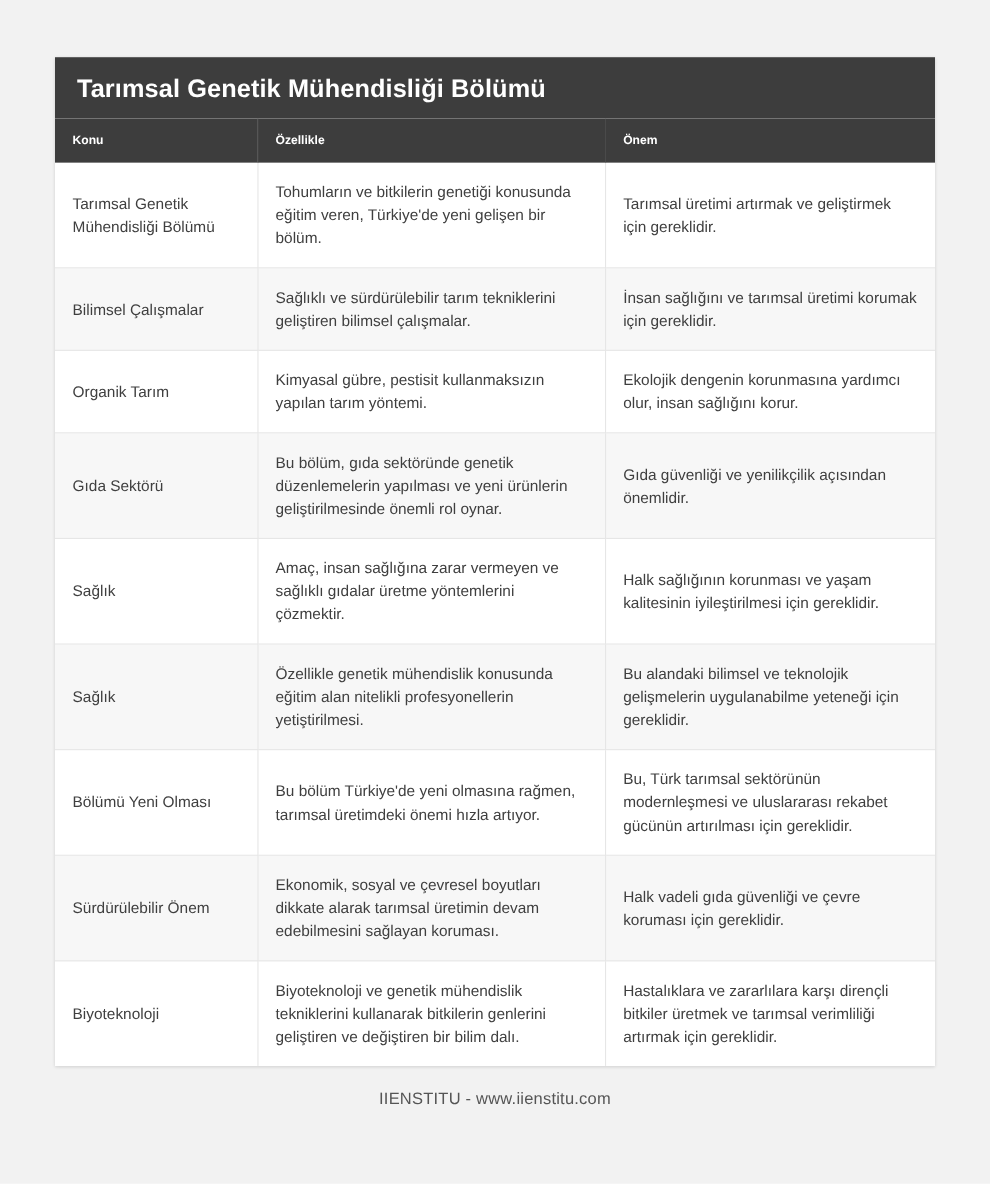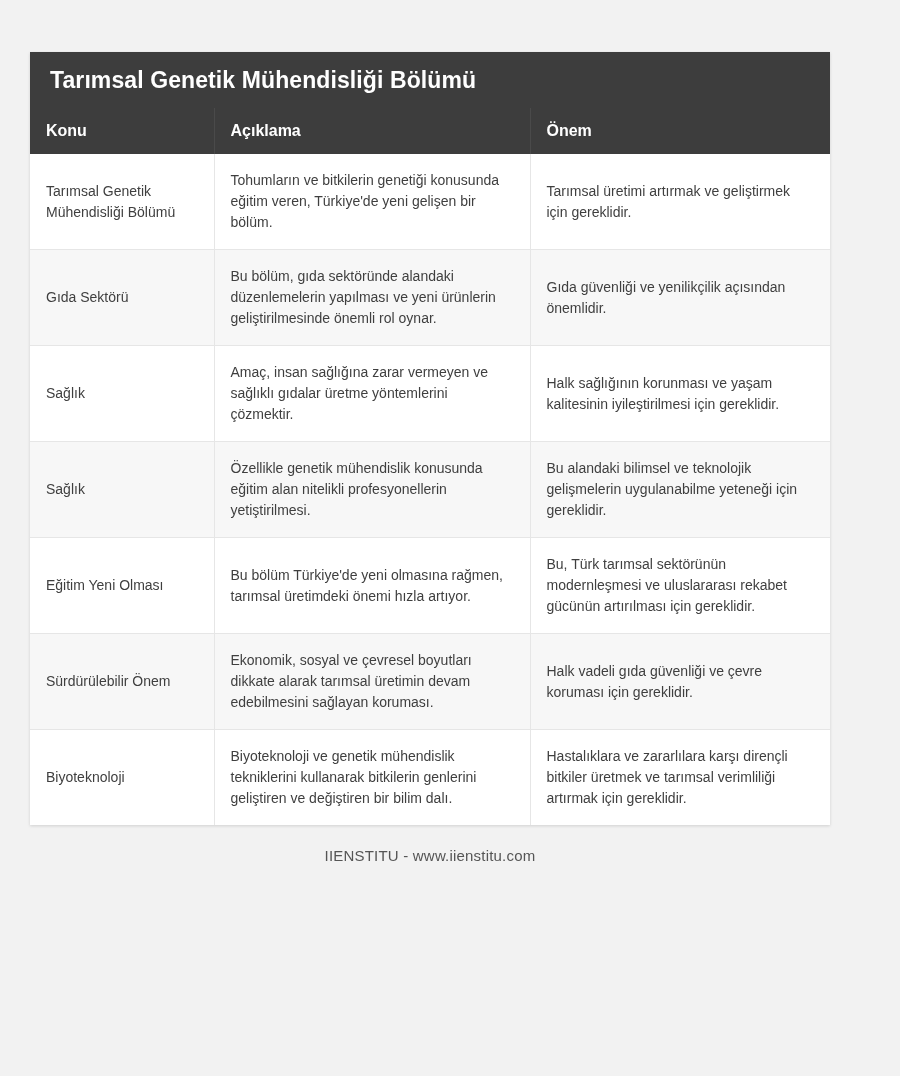--- a/index.html
+++ b/index.html
@@ -11,21 +11,21 @@
     height: 1076px;
     background: #f2f2f2;
     font-family: "Liberation Sans", sans-serif;
     color: #333333;
     -webkit-font-smoothing: antialiased;
   }
   .page {
     width: 900px;
     height: 1076px;
     box-sizing: border-box;
-    padding: 52px 50px 0 30px;
+    padding: 52px 50px 0 50px;
     background: #f2f2f2;
   }
   .card {
     width: 800px;
     background: #ffffff;
     box-shadow: 0 1px 3px rgba(0,0,0,0.14);
   }
   .title-bar {
     background: #3d3d3d;
     color: #ffffff;
@@ -46,21 +46,21 @@
     border-collapse: collapse;
     table-layout: fixed;
     background: #ffffff;
   }
   table.data-table col.c1 { width: 184px; }
   table.data-table col.c2 { width: 316px; }
   table.data-table col.c3 { width: 300px; }
   table.data-table thead th {
     background: #3d3d3d;
     color: #ffffff;
-    font-size: 16px;
+    font-size: 11px;
     font-weight: bold;
     text-align: left;
     padding: 14px 16px;
     border-right: 1px solid #4a4a4a;
     vertical-align: middle;
   }
   table.data-table thead th:last-child { border-right: none; }
   table.data-table tbody td {
     font-size: 14px;
     line-height: 1.5;
@@ -101,47 +101,57 @@
 
     <table class="data-table">
       <colgroup>
         <col class="c1">
         <col class="c2">
         <col class="c3">
       </colgroup>
       <thead>
         <tr>
           <th>Konu</th>
-          <th>Açıklama</th>
+          <th>Özellikle</th>
           <th>Önem</th>
         </tr>
       </thead>
       <tbody>
         <tr>
           <td>Tarımsal Genetik Mühendisliği Bölümü</td>
           <td>Tohumların ve bitkilerin genetiği konusunda eğitim veren, Türkiye'de yeni gelişen bir bölüm.</td>
           <td>Tarımsal üretimi artırmak ve geliştirmek için gereklidir.</td>
         </tr>
         <tr>
+          <td>Bilimsel Çalışmalar</td>
+          <td>Sağlıklı ve sürdürülebilir tarım tekniklerini geliştiren bilimsel çalışmalar.</td>
+          <td>İnsan sağlığını ve tarımsal üretimi korumak için gereklidir.</td>
+        </tr>
+        <tr>
+          <td>Organik Tarım</td>
+          <td>Kimyasal gübre, pestisit kullanmaksızın yapılan tarım yöntemi.</td>
+          <td>Ekolojik dengenin korunmasına yardımcı olur, insan sağlığını korur.</td>
+        </tr>
+        <tr>
           <td>Gıda Sektörü</td>
-          <td>Bu bölüm, gıda sektöründe alandaki düzenlemelerin yapılması ve yeni ürünlerin geliştirilmesinde önemli rol oynar.</td>
+          <td>Bu bölüm, gıda sektöründe genetik düzenlemelerin yapılması ve yeni ürünlerin geliştirilmesinde önemli rol oynar.</td>
           <td>Gıda güvenliği ve yenilikçilik açısından önemlidir.</td>
         </tr>
         <tr>
           <td>Sağlık</td>
           <td>Amaç, insan sağlığına zarar vermeyen ve sağlıklı gıdalar üretme yöntemlerini çözmektir.</td>
           <td>Halk sağlığının korunması ve yaşam kalitesinin iyileştirilmesi için gereklidir.</td>
         </tr>
         <tr>
           <td>Sağlık</td>
           <td>Özellikle genetik mühendislik konusunda eğitim alan nitelikli profesyonellerin yetiştirilmesi.</td>
           <td>Bu alandaki bilimsel ve teknolojik gelişmelerin uygulanabilme yeteneği için gereklidir.</td>
         </tr>
         <tr>
-          <td>Eğitim Yeni Olması</td>
+          <td>Bölümü Yeni Olması</td>
           <td>Bu bölüm Türkiye'de yeni olmasına rağmen, tarımsal üretimdeki önemi hızla artıyor.</td>
           <td>Bu, Türk tarımsal sektörünün modernleşmesi ve uluslararası rekabet gücünün artırılması için gereklidir.</td>
         </tr>
         <tr>
           <td>Sürdürülebilir Önem</td>
           <td>Ekonomik, sosyal ve çevresel boyutları dikkate alarak tarımsal üretimin devam edebilmesini sağlayan koruması.</td>
           <td>Halk vadeli gıda güvenliği ve çevre koruması için gereklidir.</td>
         </tr>
         <tr>
           <td>Biyoteknoloji</td>

